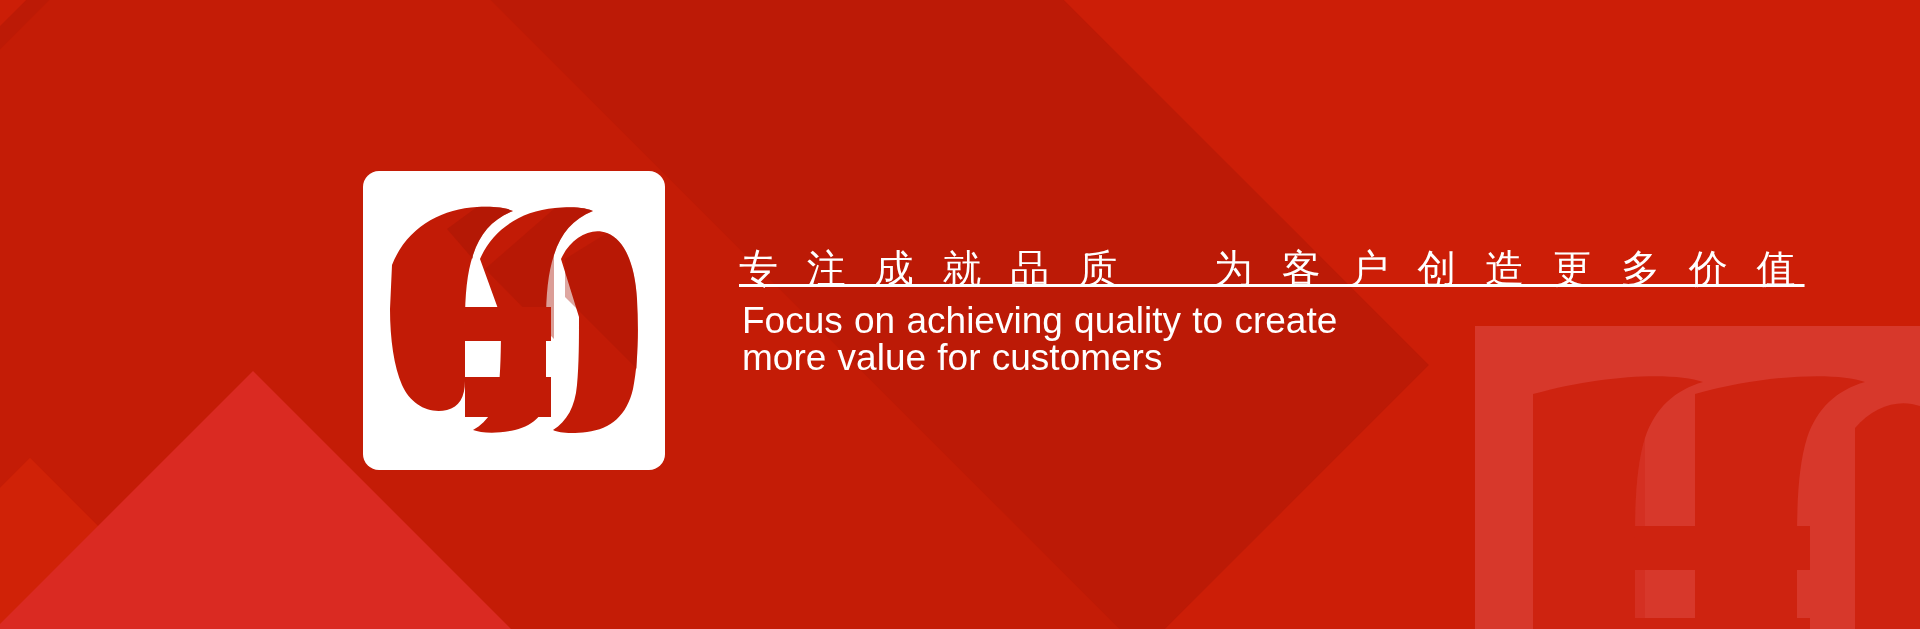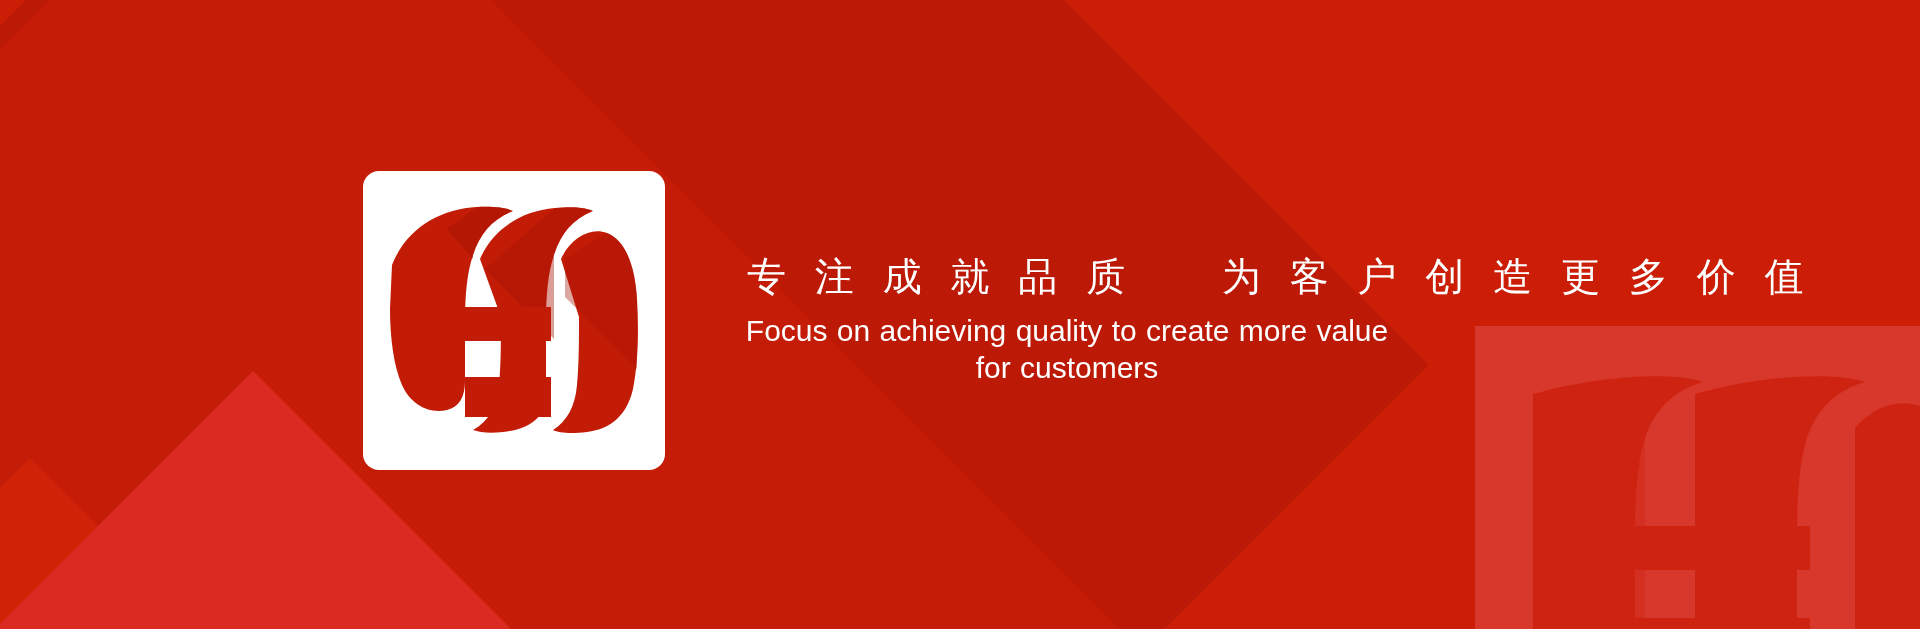--- a/index.html
+++ b/index.html
@@ -128,33 +128,33 @@
     width: 820px;
   }
 
   #headline-cn {
     color: #FFFFFF;
     font-size: 39px;
     line-height: 46px;
     letter-spacing: 9px;
     font-weight: 400;
     white-space: pre;
-    margin: 12px;
+    margin: 4px;
     text-shadow: 0 0 1px rgba(0,0,0,0.05);
+    text-decoration: underline;
   }
 
   #subhead-en {
     color: #FFFFFF;
-    font-size: 30px;
+    font-size: 37px;
     line-height: 37px;
     font-weight: 400;
     margin: 10px 0 16px 7px;
     max-width: 650px;
     word-spacing: 1px;
-    text-align: center;
   }
 </style>
 </head>
 <body>
 
 <div id="banner">
 
   <div class="bg-layer">
     <div class="bg-diag-dark"></div>
     <div class="bg-diag-soft"></div>

